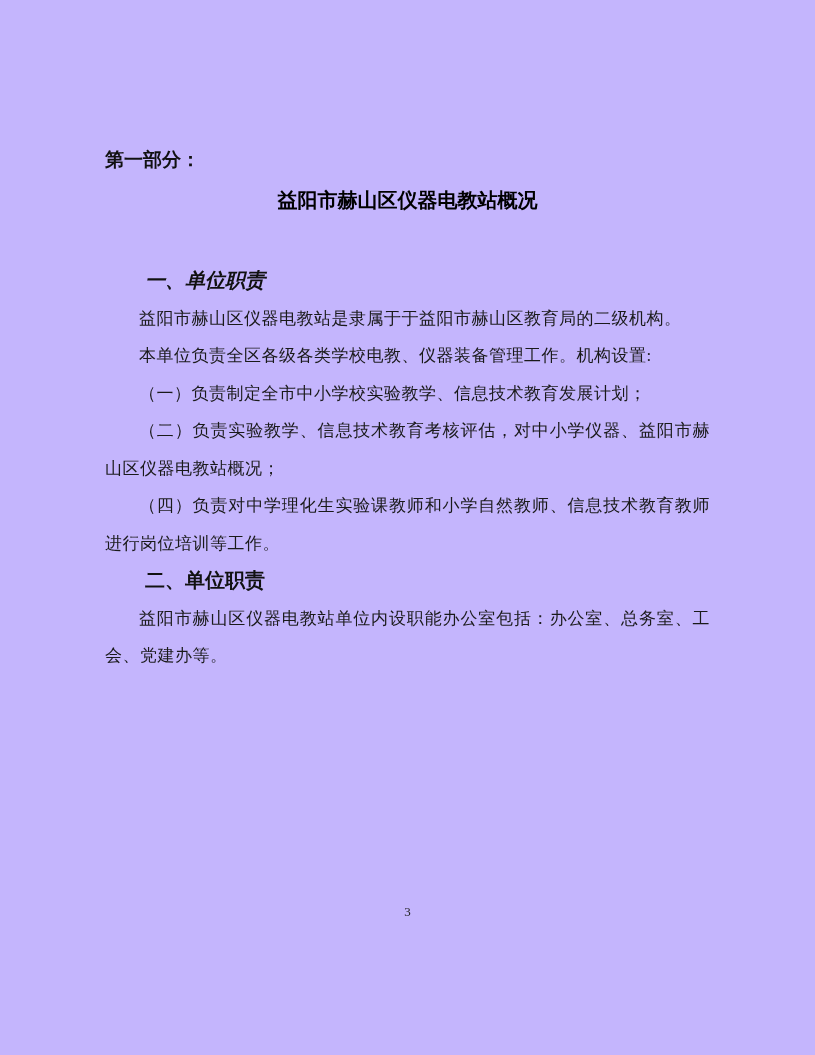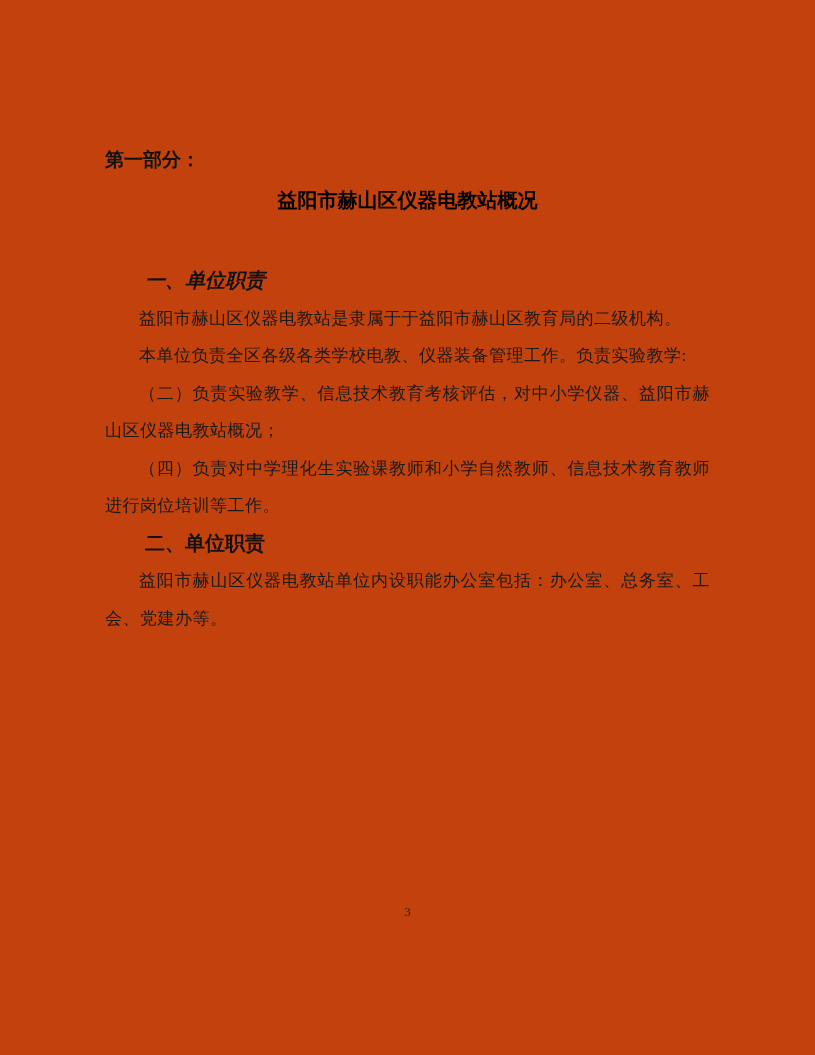--- a/index.html
+++ b/index.html
@@ -4,21 +4,21 @@
 <style>
   html, body {
     margin: 0;
     padding: 0;
     background: #ffffff;
   }
   .page {
     position: relative;
     width: 815px;
     height: 1055px;
-    background: #c2410c;
+    background: #c4b5fd;
     overflow: hidden;
     font-family: "Liberation Serif", "DejaVu Serif", serif;
     color: #1a1a1a;
   }
   .content {
     padding: 146px 105px 0 105px;
   }
   .part-label {
     font-family: "Liberation Sans", "DejaVu Sans", sans-serif;
     font-weight: bold;
@@ -76,22 +76,23 @@
   <div class="content">
 
     <div class="part-label">第一部分：</div>
 
     <h1 class="doc-title">益阳市赫山区仪器电教站概况</h1>
 
     <h2 class="section-heading first">一、单位职责</h2>
 
     <p class="body-para">益阳市赫山区仪器电教站是隶属于于益阳市赫山区教育局的二级机构。</p>
 
-    <p class="body-para">本单位负责全区各级各类学校电教、仪器装备管理工作。负责实验教学:</p>
+    <p class="body-para">本单位负责全区各级各类学校电教、仪器装备管理工作。机构设置:</p>
 
+    <p class="body-para">（一）负责制定全市中小学校实验教学、信息技术教育发展计划；</p>
 
     <p class="body-para">（二）负责实验教学、信息技术教育考核评估，对中小学仪器、益阳市赫山区仪器电教站概况；</p>
 
 
     <p class="body-para">（四）负责对中学理化生实验课教师和小学自然教师、信息技术教育教师进行岗位培训等工作。</p>
 
     <h2 class="section-heading">二、单位职责</h2>
 
     <p class="body-para">益阳市赫山区仪器电教站单位内设职能办公室包括：办公室、总务室、工会、党建办等。</p>
 

